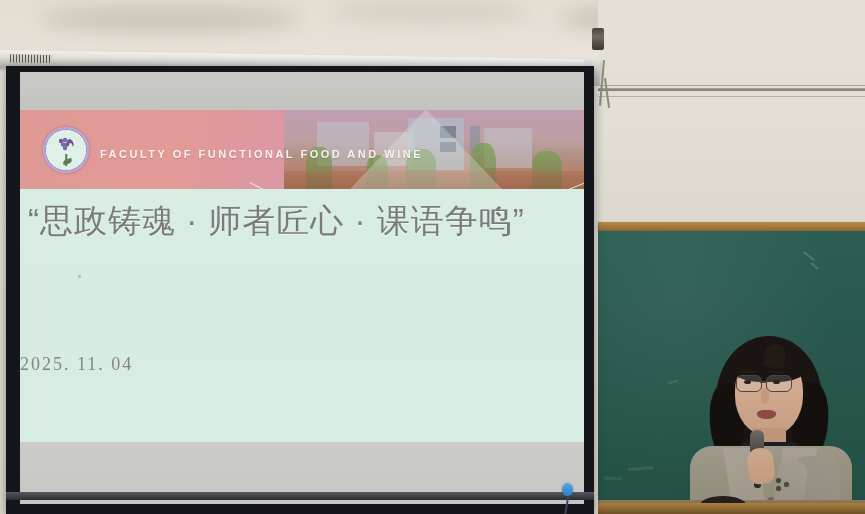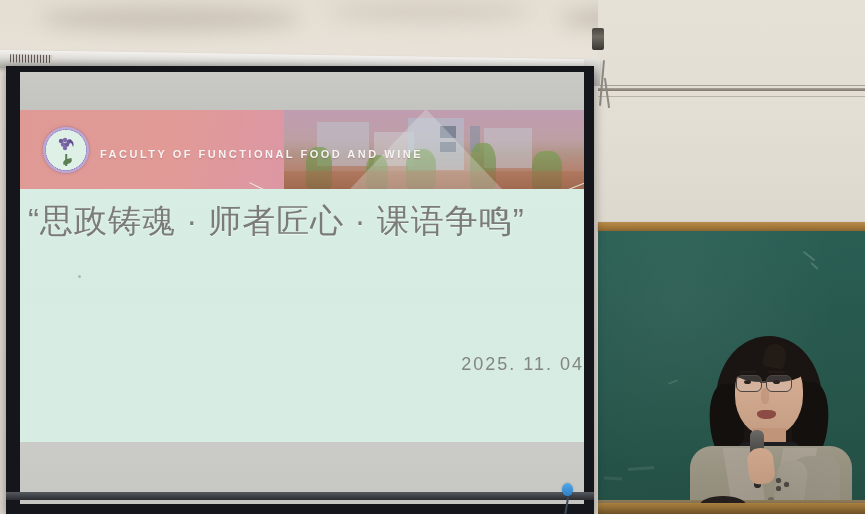--- a/index.html
+++ b/index.html
@@ -258,25 +258,25 @@
     position:absolute;left:0;right:0;top:112px;
     text-align:center;
     font-size:24px;
     letter-spacing:.5px;
     color:#7c7d7b;
     white-space:nowrap;
     text-shadow:0 1px 1px rgba(255,255,255,.5);
   }
   .slide-date{
     position:absolute;left:0;right:0;top:165px;
-    text-align:right;
+    text-align:left;
     font-size:18px;
     letter-spacing:2px;
     color:#83857f;
-    font-family:Liberation Sans, sans-serif;
+    font-family:Liberation Serif, serif;
   }
   .speck{
     position:absolute;left:58px;top:86px;width:3px;height:3px;
     border-radius:50%;background:rgba(120,130,125,.45);
   }
 
   
   .screen-bottom-bar{
     position:absolute;left:6px;top:492px;width:588px;height:8px;
     background:linear-gradient(180deg,#55585e,#2a2c31);

